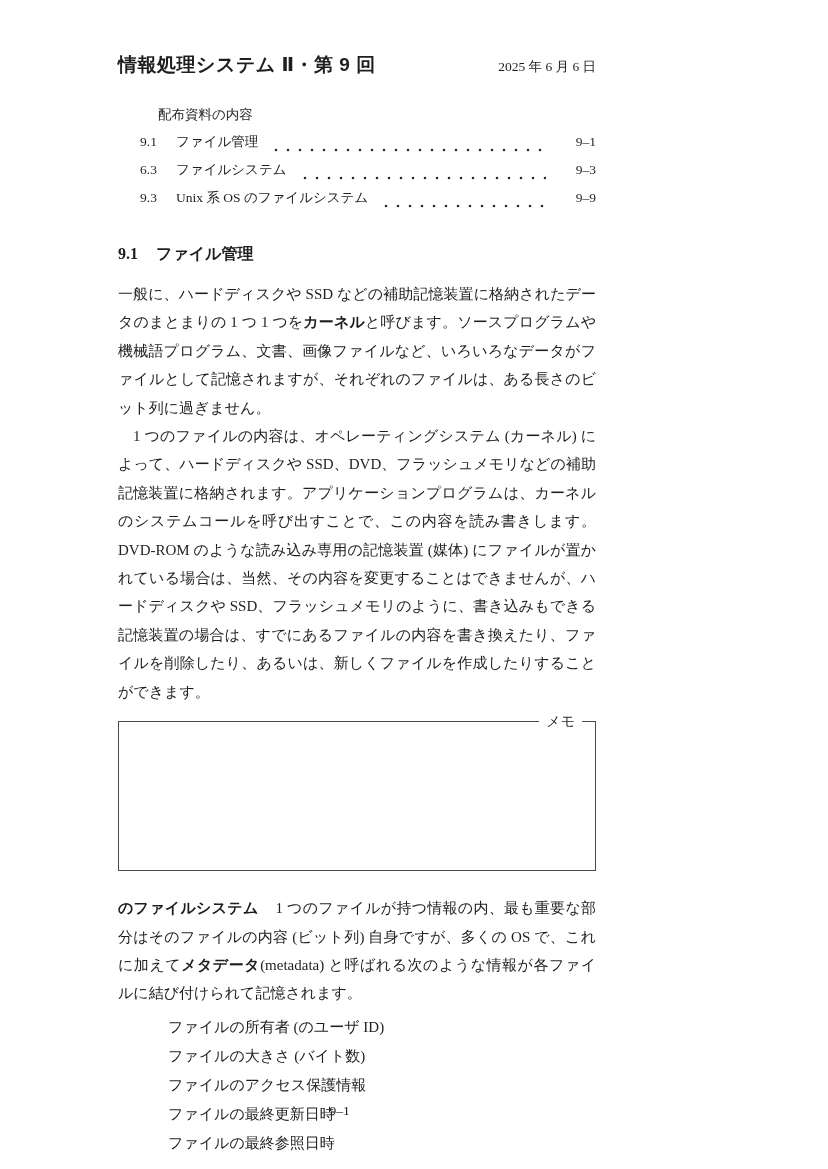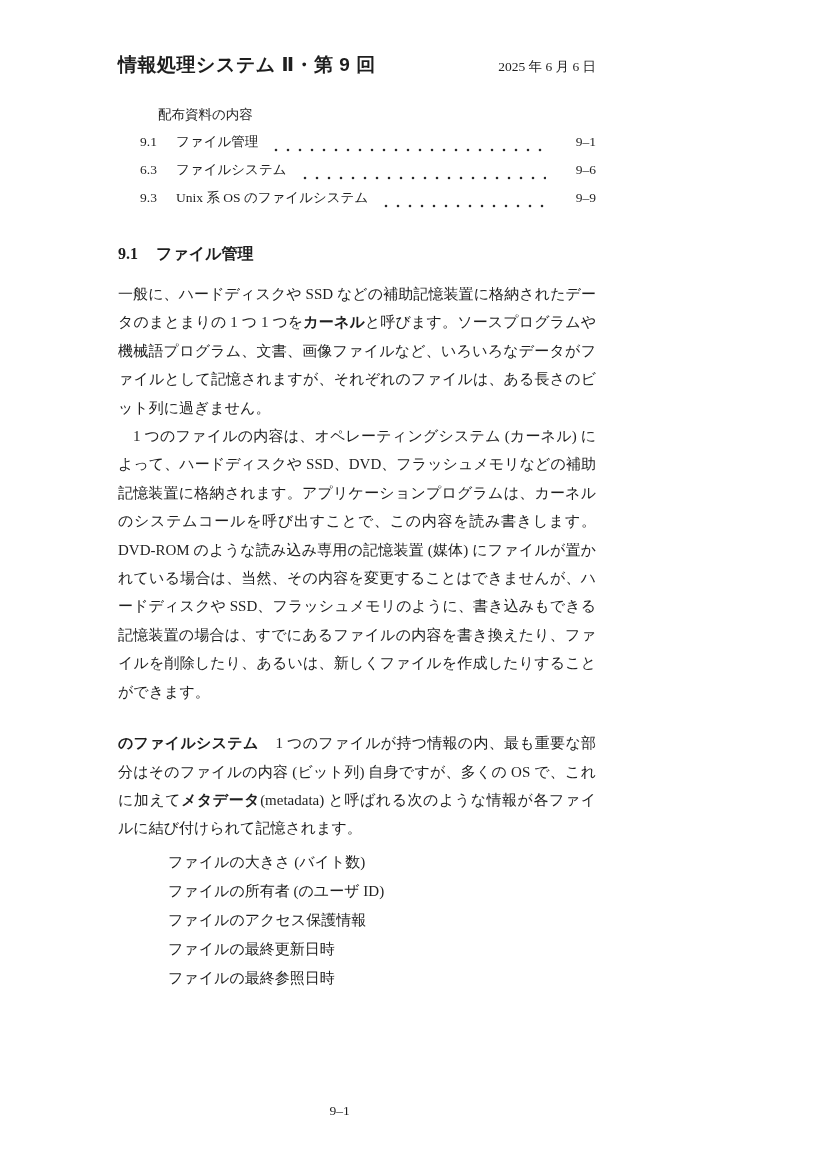--- a/index.html
+++ b/index.html
@@ -124,45 +124,48 @@
     <div class="toc-row">
       <span class="toc-num">9.1</span>
       <span class="toc-label">ファイル管理</span>
       <span class="leader"></span>
       <span class="toc-page">9–1</span>
     </div>
     <div class="toc-row">
       <span class="toc-num">6.3</span>
       <span class="toc-label">ファイルシステム</span>
       <span class="leader"></span>
-      <span class="toc-page">9–6</span>
+      <span class="toc-page">9–3</span>
     </div>
     <div class="toc-row">
       <span class="toc-num">9.3</span>
       <span class="toc-label">Unix 系 OS のファイルシステム</span>
       <span class="leader"></span>
       <span class="toc-page">9–9</span>
     </div>
   </nav>
 
   <h2 class="sec-heading">
     <span class="sec-num">9.1</span><span>ファイル管理</span>
   </h2>
 
   <p class="body first-para"><span>一般に、ハードディスクや SSD などの補助記憶装置に格納されたデータのまとまりの 1 つ 1 つを</span><b>カーネル</b><span>と呼びます。ソースプログラムや機械語プログラム、文書、画像ファイルなど、いろいろなデータがファイルとして記憶されますが、それぞれのファイルは、ある長さのビット列に過ぎません。</span></p>
   <p class="body indent"><span>1 つのファイルの内容は、オペレーティングシステム (カーネル) によって、ハードディスクや SSD、DVD、フラッシュメモリなどの補助記憶装置に格納されます。アプリケーションプログラムは、カーネルのシステムコールを呼び出すことで、この内容を読み書きします。DVD-ROM のような読み込み専用の記憶装置 (媒体) にファイルが置かれている場合は、当然、その内容を変更することはできませんが、ハードディスクや SSD、フラッシュメモリのように、書き込みもできる記憶装置の場合は、すでにあるファイルの内容を書き換えたり、ファイルを削除したり、あるいは、新しくファイルを作成したりすることができます。</span></p>
 
+  <div class="memo-box">
+    <span class="memo-label">メモ</span>
+  </div>
 
   <p class="body runin-para">
     <b class="runin">のファイルシステム</b><span><span>1 つのファイルが持つ情報の内、最も重要な部分はそのファイルの内容 (ビット列) 自身ですが、多くの OS で、これに加えて</span><b>メタデータ</b><span>(metadata) と呼ばれる次のような情報が各ファイルに結び付けられて記憶されます。</span></span>
   </p>
 
   <ul class="meta-list">
+    <li>ファイルの所有者 (のユーザ ID)</li>
     <li>ファイルの大きさ (バイト数)</li>
-    <li>ファイルの所有者 (のユーザ ID)</li>
     <li>ファイルのアクセス保護情報</li>
     <li>ファイルの最終更新日時</li>
     <li>ファイルの最終参照日時</li>
   </ul>
 
 
   <footer class="page-footer">9–1</footer>
 
 </div>
 

